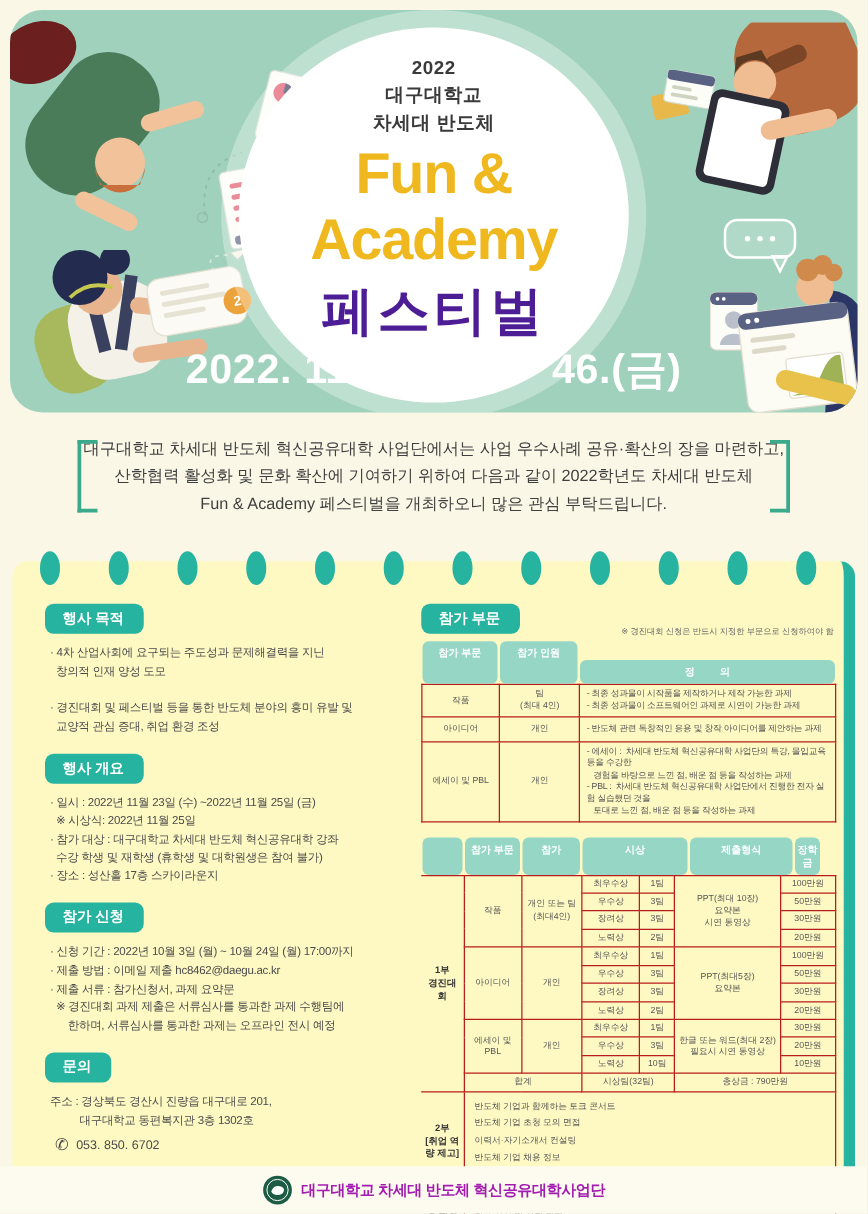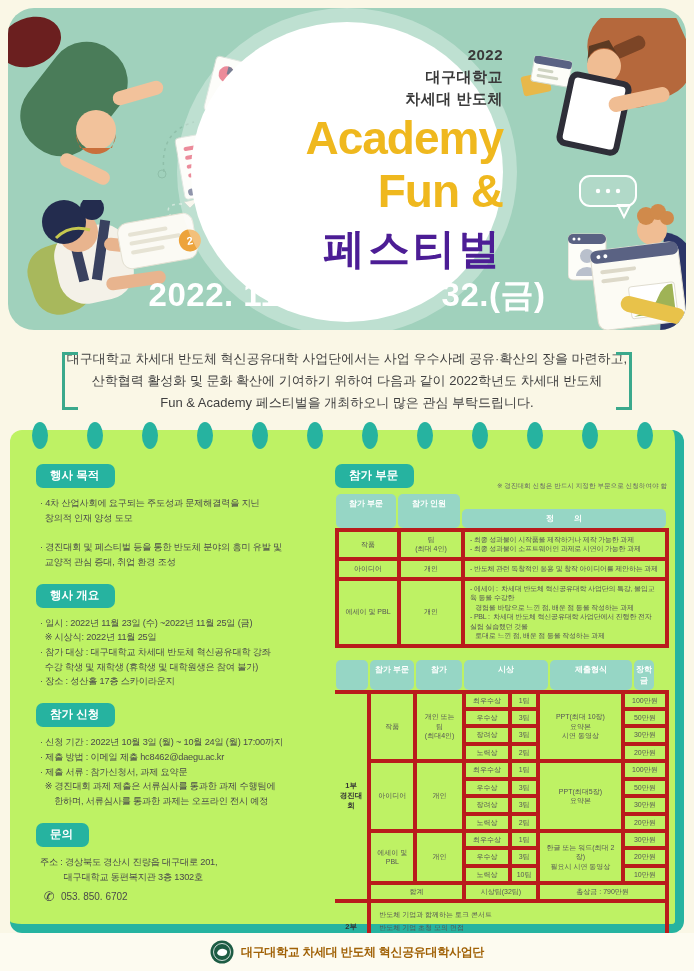--- a/index.html
+++ b/index.html
@@ -3,36 +3,36 @@
 <meta charset="utf-8">
 <style>
   * { margin:0; padding:0; box-sizing:border-box; }
   html,body { background:#efede0; }
   body { font-family:"Liberation Sans","DejaVu Sans",sans-serif; }
   .page { position:relative; width:694px; height:971px; background:#faf7e6; margin:0 auto; overflow:hidden; }
 
   
   .hero { position:absolute; left:8px; top:8px; width:678px; height:322px; background:#a0d1bc; border-radius:26px; overflow:hidden; }
   .hero-circle { position:absolute; left:50%; top:14px; transform:translateX(-50%); width:312px; height:300px;
-    background:#ffffff; border-radius:50%; box-shadow:0 0 0 14px rgba(255,255,255,0.32); text-align:right; padding-top:22px; }
+    background:#ffffff; border-radius:50%; box-shadow:0 0 0 14px rgba(255,255,255,0.32); text-align:center; padding-top:22px; }
   .hero-small { font-size:15px; font-weight:bold; color:#3a3a3a; line-height:1.45; letter-spacing:0.5px; }
   .hero-title-en { font-size:46px; font-weight:800; color:#efb81e; line-height:1.02; letter-spacing:-1px; margin-top:6px; }
   .hero-title-ko { font-size:42px; font-weight:800; color:#4c1d95; letter-spacing:3px; margin-top:6px; }
   .hero-date { position:absolute; left:0; right:0; bottom:12px; text-align:center; color:#ffffff; font-size:33px; font-weight:800; letter-spacing:0.5px; }
   .illus { position:absolute; }
 
   
   .intro { position:relative; margin-top:338px; height:84px; }
   .intro-text { text-align:center; font-size:13px; color:#3f3f3f; line-height:1.7; white-space:pre-line; padding-top:10px; }
   .bracket { position:absolute; top:14px; width:16px; height:58px; border:0 solid #3aa98c; }
   .bracket.l { left:62px; border-left-width:3px; border-top-width:3px; border-bottom-width:3px; }
   .bracket.r { right:62px; border-right-width:3px; border-top-width:3px; border-bottom-width:3px; }
 
   
-  .content-box { position:absolute; left:10px; top:430px; width:674px; height:503px; background:#bef264;
+  .content-box { position:absolute; left:10px; top:449px; width:674px; height:503px; background:#fef9c3;
     border-radius:12px; border-right:9px solid #26b3a0; border-bottom:9px solid #26b3a0; }
   .binding-row { position:absolute; top:-8px; left:22px; right:22px; display:flex; justify-content:space-between; }
   .ring { position:relative; width:16px; height:27px; }
   .ring .notch { position:absolute; left:3px; top:8px; width:10px; height:17px; background:#faf7e6; border-radius:0 0 4px 4px; }
   .ring .oval { position:absolute; inset:0; background:#26b3a0; border-radius:50%; }
 
   .columns { display:flex; padding:34px 6px 0 26px; }
   .col-left { width:296px; }
   .col-right { width:336px; margin-left:10px; }
 
@@ -45,33 +45,33 @@
 
   .note { font-size:6.6px; color:#666; text-align:right; margin:-14px 2px 3px 0; }
 
   
   .pills { display:flex; }
   .pill { background:#96d6c5; color:#ffffff; font-weight:bold; font-size:8px; text-align:center;
     padding:4px 0; border-radius:5px; margin:0 1px; }
   .pill.sp { letter-spacing:9px; text-indent:9px;margin-top:15px; }
 
   table { border-collapse:collapse; width:100%; table-layout:fixed; }
-  td { border:4px solid #b91c1c; font-size:7px; color:#555; text-align:center; padding:2px 3px; line-height:1.35; }
+  td { border:1px solid #b91c1c; font-size:7px; color:#555; text-align:center; padding:2px 3px; line-height:1.35; }
   td.def { text-align:left; white-space:pre-wrap; padding:3px 5px; letter-spacing:-0.2px; }
   td.multi { white-space:pre-line; }
   .cat-table td { height:20px; }
   .aw-table td { height:12px; white-space:pre-line; }
   .aw-table td.sec-label { border-left:0; font-weight:bold; color:#333; font-size:7.5px; }
   .aw-table td.block { text-align:left; padding:5px 8px; line-height:1.95; }
   .aw-table tr td:first-child { border-left:0; }
 
   
   .footer { position:absolute; left:0; right:0; bottom:0; height:38px; background:#fdfbf0;
     display:flex; align-items:center; justify-content:center; gap:7px; }
-  .footer-text { font-size:12px; font-weight:bold; color:#a16207; letter-spacing:-0.3px; }
+  .footer-text { font-size:12px; font-weight:bold; color:#a21caf; letter-spacing:-0.3px; }
 </style>
 </head>
 <body>
 
 <div class="page">
 
   <div class="hero">
 
     <svg class="illus" style="left:-8px;top:4px;" width="180" height="195" viewBox="0 0 180 195">
       <ellipse cx="30" cy="30" rx="32" ry="24" fill="#6b1f1f" transform="rotate(-22 30 30)"></ellipse>
@@ -186,26 +186,26 @@
         <rect x="60" y="82" width="46" height="32" rx="3" fill="#ffffff" stroke="#e0ddd0"></rect>
         <path d="M62 112 q20 -4 26 -16 q8 -14 16 -12 l0 28 z" fill="#9fb356"></path>
       </g>
       <rect x="52" y="98" width="66" height="16" rx="8" fill="#e8c24a" transform="rotate(14 85 106)"></rect>
     </svg>
 
     <div class="hero-circle">
       <div class="hero-small" style="white-space:pre-line;">2022
 대구대학교
 차세대 반도체</div>
+      <div class="hero-title-en">Fun &amp;</div>
       <div class="hero-title-en">Academy</div>
-      <div class="hero-title-en">Fun &amp;</div>
       <div class="hero-title-ko">페스티벌</div>
     </div>
 
-    <div class="hero-date">2022. 11. 23.(수) ~ 32.(금)</div>
+    <div class="hero-date">2022. 11. 23.(수) ~ 46.(금)</div>
   </div>
 
   <div class="intro">
     <div class="bracket l"></div>
     <div class="bracket r"></div>
     <div class="intro-text">대구대학교 차세대 반도체 혁신공유대학 사업단에서는 사업 우수사례 공유·확산의 장을 마련하고,
 산학협력 활성화 및 문화 확산에 기여하기 위하여 다음과 같이 2022학년도 차세대 반도체
 Fun &amp; Academy 페스티벌을 개최하오니 많은 관심 부탁드립니다.</div>
   </div>
 

